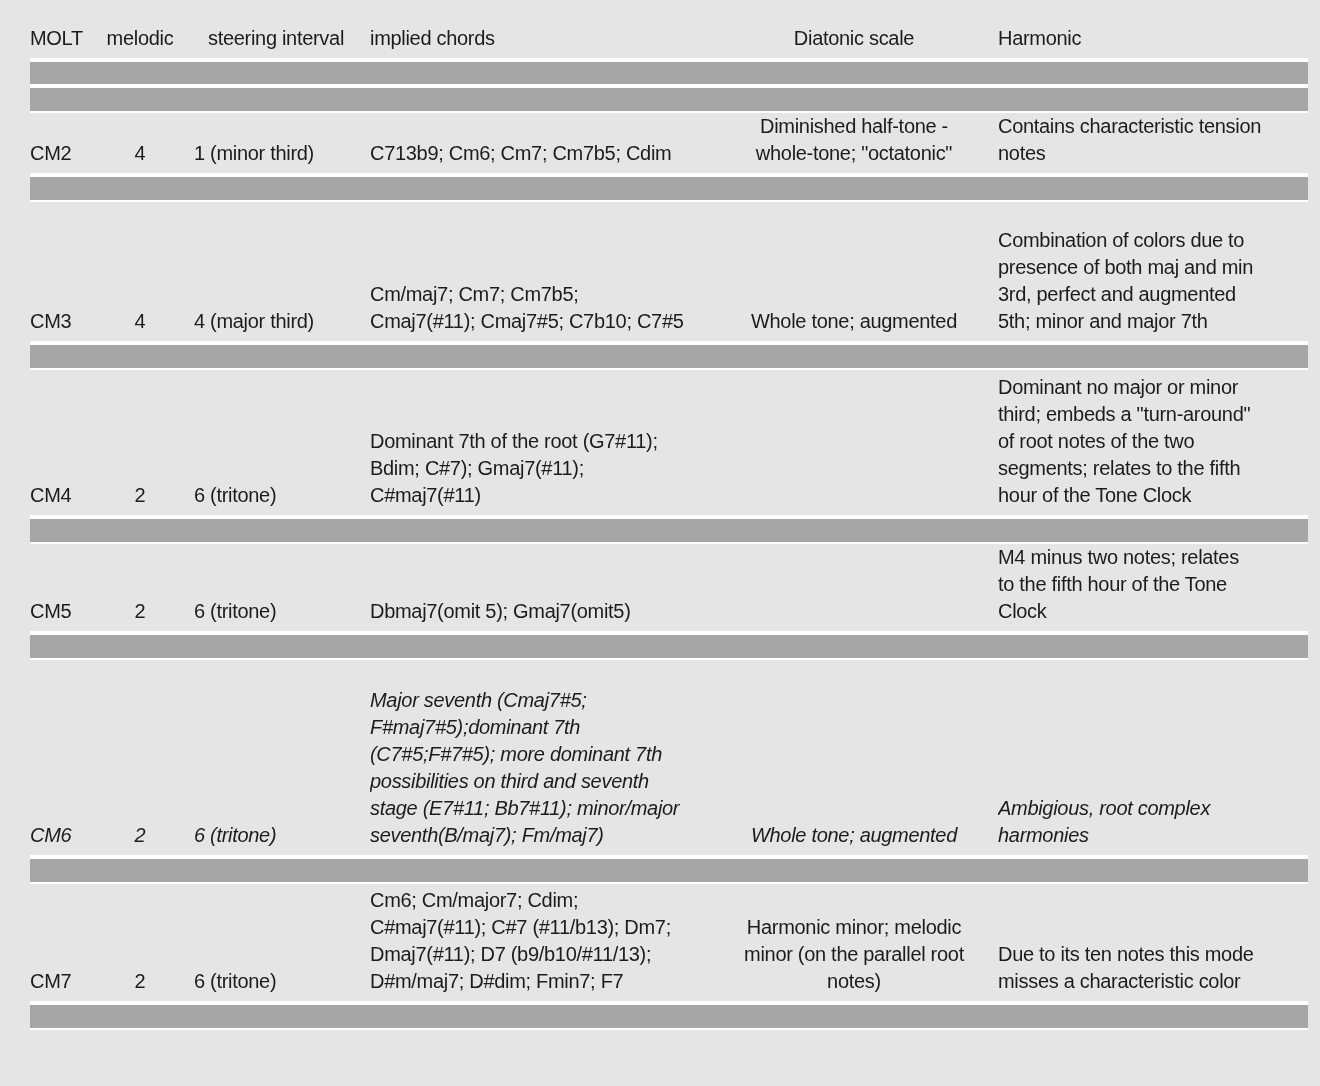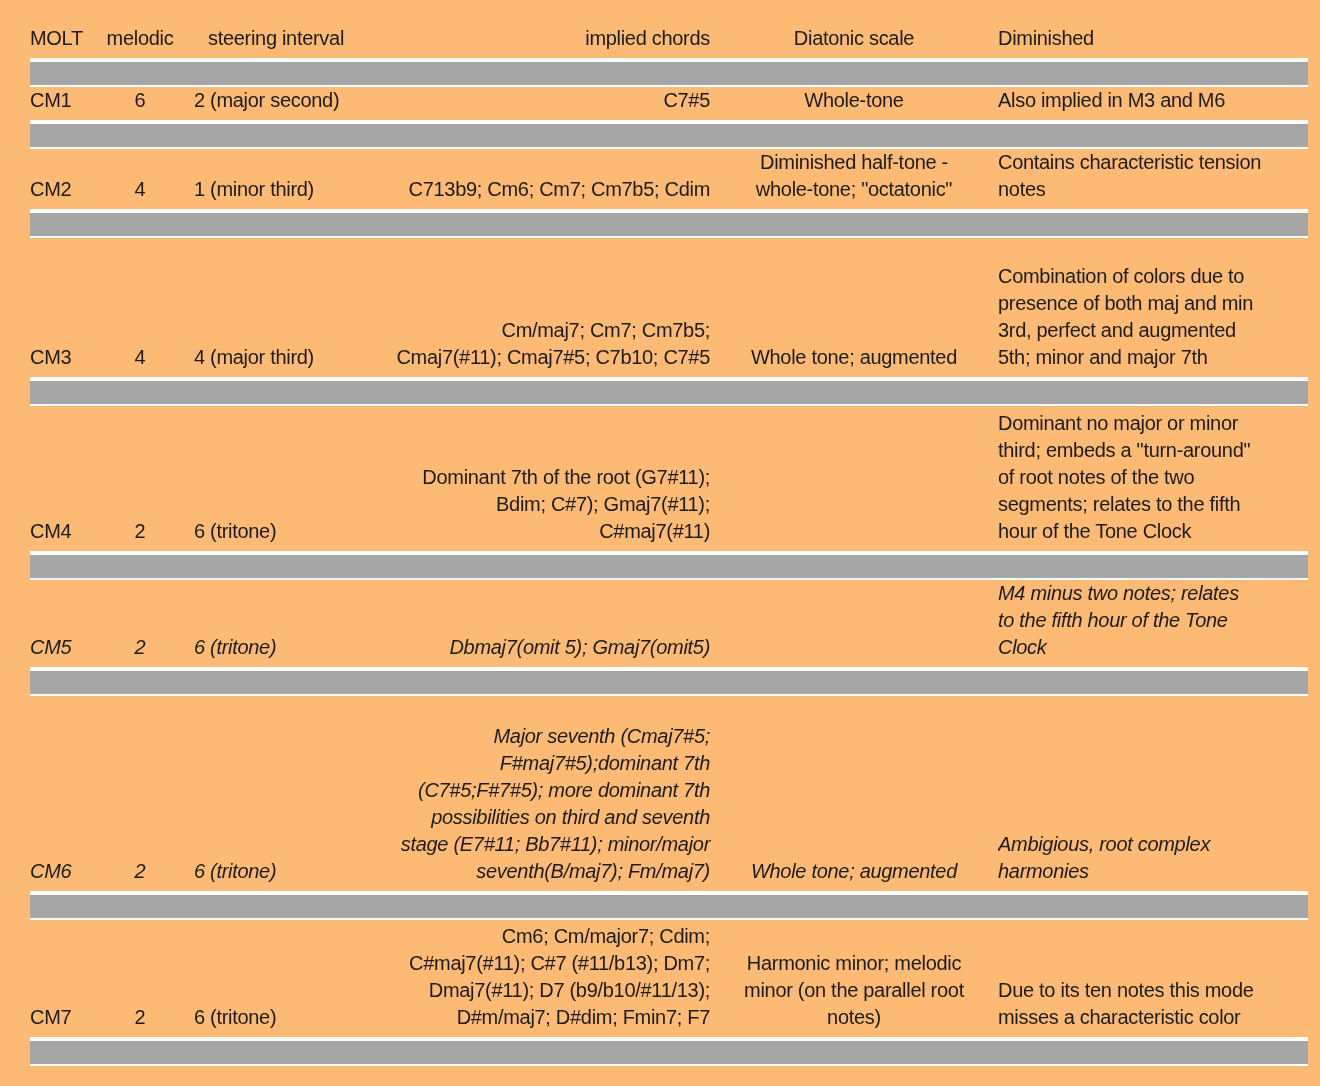--- a/index.html
+++ b/index.html
@@ -5,21 +5,21 @@
   html, body {
     margin: 0;
     padding: 0;
     background: #ffffff;
     font-family: "Liberation Sans", "DejaVu Sans", sans-serif;
     color: #1c1c1c;
   }
   .page {
     width: 1320px;
     height: 1086px;
-    background: #fdba74;
+    background: #e5e5e5;
     overflow: hidden;
   }
   table.molt {
     border-collapse: collapse;
     table-layout: fixed;
     margin: 18px 0 0 30px;
     width: 1278px;
     font-size: 20px;
     line-height: 27px;
     letter-spacing: -0.3px;
@@ -29,41 +29,41 @@
     vertical-align: bottom;
     font-weight: normal;
     padding: 0 12px 6px 0;
     white-space: pre-line;
     overflow: hidden;
   }
   
   th.c-molt, td.c-molt   { text-align: left; padding-left: 16px; }
   th.c-seg,  td.c-seg    { text-align: center; }
   th.c-steer, td.c-steer { }
-  th.c-chords, td.c-chords { text-align: right; }
+  th.c-chords, td.c-chords { text-align: left; }
   th.c-scale,  td.c-scale  { text-align: center; }
   th.c-char,   td.c-char   { text-align: left; padding-right: 4px; }
 
   thead th { height: 42px; padding-bottom: 9px; }
 
   
   tr.sep td {
     height: 26px;
     padding: 0;
     background: #a6a6a6;
     border-top: 4px solid #ffffff;
     border-bottom: 2px solid #ffffff;
   }
 
   
   tr.r0 td { height: 32px; }
   tr.r1 td { height: 62px; }
   tr.r2 td { height: 142px; }
   tr.r3 td { height: 148px; }
-  tr.r4 td { height: 88px; font-style: italic; }
+  tr.r4 td { height: 88px; }
   tr.r5 td { height: 198px; font-style: italic; }
   tr.r6 td { height: 120px; }
 </style>
 </head>
 <body>
 
 <div class="page">
   <table class="molt">
     <colgroup>
       <col style="width:68px">
@@ -73,36 +73,28 @@
         <col style="width:276px">
         <col style="width:310px">
     </colgroup>
     <thead>
       <tr>
         <th class="c-molt">MOLT</th>
         <th class="c-seg">melodic</th>
         <th class="c-steer">steering interval</th>
         <th class="c-chords">implied chords</th>
         <th class="c-scale">Diatonic scale</th>
-        <th class="c-char">Diminished</th>
+        <th class="c-char">Harmonic</th>
       </tr>
     </thead>
     <tbody>
       <tr class="sep">
           <td colspan="6"></td>
         </tr>
 
-      <tr class="r0">
-        <td class="c-molt">CM1</td>
-        <td class="c-seg">6</td>
-        <td class="c-steer">2 (major second)</td>
-        <td class="c-chords">C7#5</td>
-        <td class="c-scale">Whole-tone</td>
-        <td class="c-char">Also implied in M3 and M6</td>
-      </tr>
       <tr class="sep">
           <td colspan="6"></td>
         </tr>
 
       <tr class="r1">
         <td class="c-molt">CM2</td>
         <td class="c-seg">4</td>
         <td class="c-steer">1 (minor third)</td>
         <td class="c-chords">C713b9; Cm6; Cm7; Cm7b5; Cdim</td>
         <td class="c-scale">Diminished half-tone -

